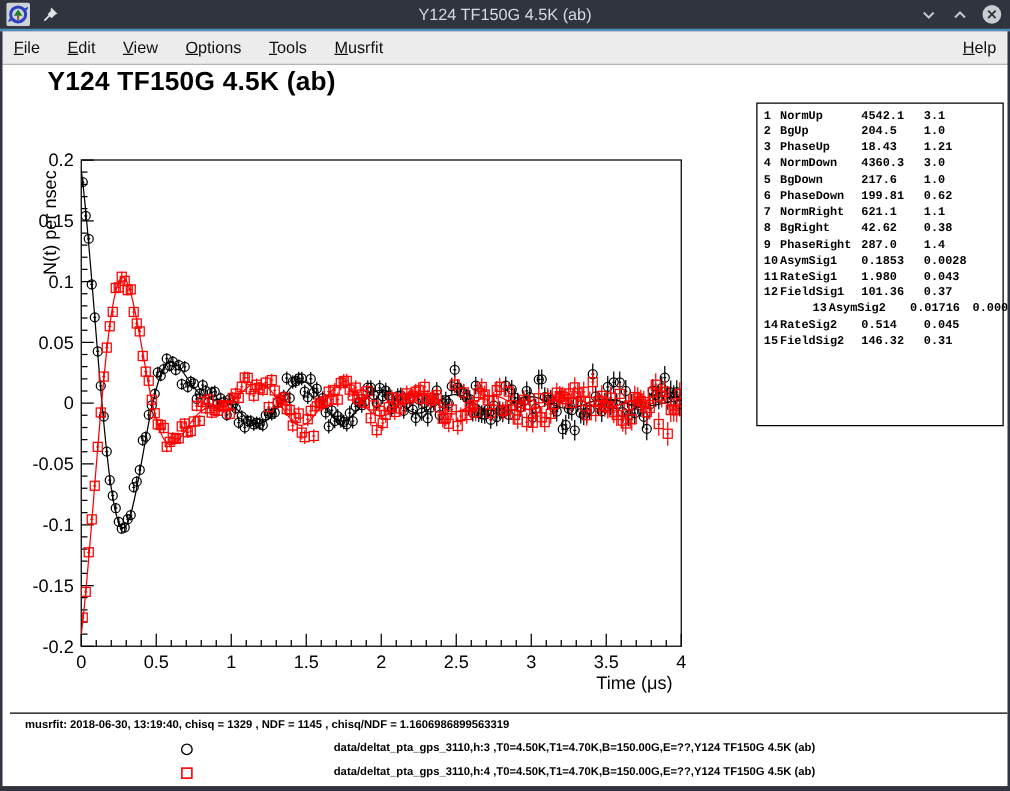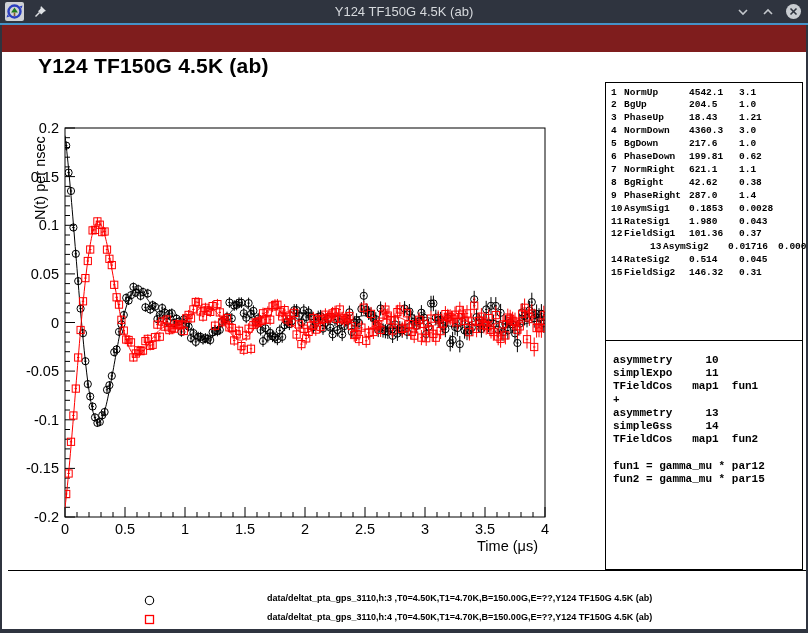--- a/index.html
+++ b/index.html
@@ -88,20 +88,29 @@
         <svg width="17" height="17">
           <circle cx="8.5" cy="8.5" r="7.5" fill="#c9cdd2"></circle>
           <line x1="5.5" y1="5.5" x2="11.5" y2="11.5" stroke="#2f343f" stroke-width="1.6"></line>
           <line x1="11.5" y1="5.5" x2="5.5" y2="11.5" stroke="#2f343f" stroke-width="1.6"></line>
         </svg>
       </span>
     </div>
   </div>
   <div class="bluebar"></div>
 
+  <div class="menubar" id="menubar">
+      <div class="menu-item"><span class="mn">F</span>ile</div>
+      <div class="menu-item"><span class="mn">E</span>dit</div>
+      <div class="menu-item"><span class="mn">V</span>iew</div>
+      <div class="menu-item"><span class="mn">O</span>ptions</div>
+      <div class="menu-item"><span class="mn">T</span>ools</div>
+      <div class="menu-item"><span class="mn">M</span>usrfit</div>
+      <div class="menu-item menu-help"><span class="mn">H</span>elp</div>
+    </div>
 
   <div class="canvas">
     <div class="plot-title">Y124 TF150G 4.5K (ab)</div>
 
     <svg class="plot" id="plot-svg" width="808" height="525">
         <defs>
           <clipPath id="frameclip">
             <rect x="65" y="76" width="480" height="389"></rect>
           </clipPath>
         </defs>
@@ -1508,34 +1517,23 @@
           <span class="p-err">0.045</span>
         </div>
         <div class="param-row" style="top: 184.1px;">
           <span class="p-num">15</span>
           <span class="p-name">FieldSig2</span>
           <span class="p-val">146.32</span>
           <span class="p-err">0.31</span>
         </div>
       </div>
 
-    <div class="theory-box">
-      <pre class="theory-pre" id="theory-pre">asymmetry     10
-simplExpo     11
-TFieldCos   map1  fun1
-+
-asymmetry     13
-simpleGss     14
-TFieldCos   map1  fun2
-
-fun1 = gamma_mu * par12
-fun2 = gamma_mu * par15</pre>
-    </div>
 
     <div class="sep"></div>
+    <div class="info">musrfit: 2018-06-30, 13:19:40, chisq = 1329 , NDF = 1145 , chisq/NDF = 1.1606986899563319</div>
     <div id="legend">
         <div class="legend-row" style="top: 540px;">
           <span class="legend-marker"><svg width="11" height="11">
               <circle cx="5.5" cy="5.5" r="4.2" fill="none" stroke="#000000" stroke-width="1.1"></circle>
             </svg></span>
           <span class="legend-label">data/deltat_pta_gps_3110,h:3 ,T0=4.50K,T1=4.70K,B=150.00G,E=??,Y124 TF150G 4.5K (ab)</span>
         </div>
         <div class="legend-row" style="top: 559px;">
           <span class="legend-marker"><svg width="11" height="11">
               <rect x="1.5" y="1.5" width="8" height="8" fill="none" stroke="#ff0000" stroke-width="1.3"></rect>

